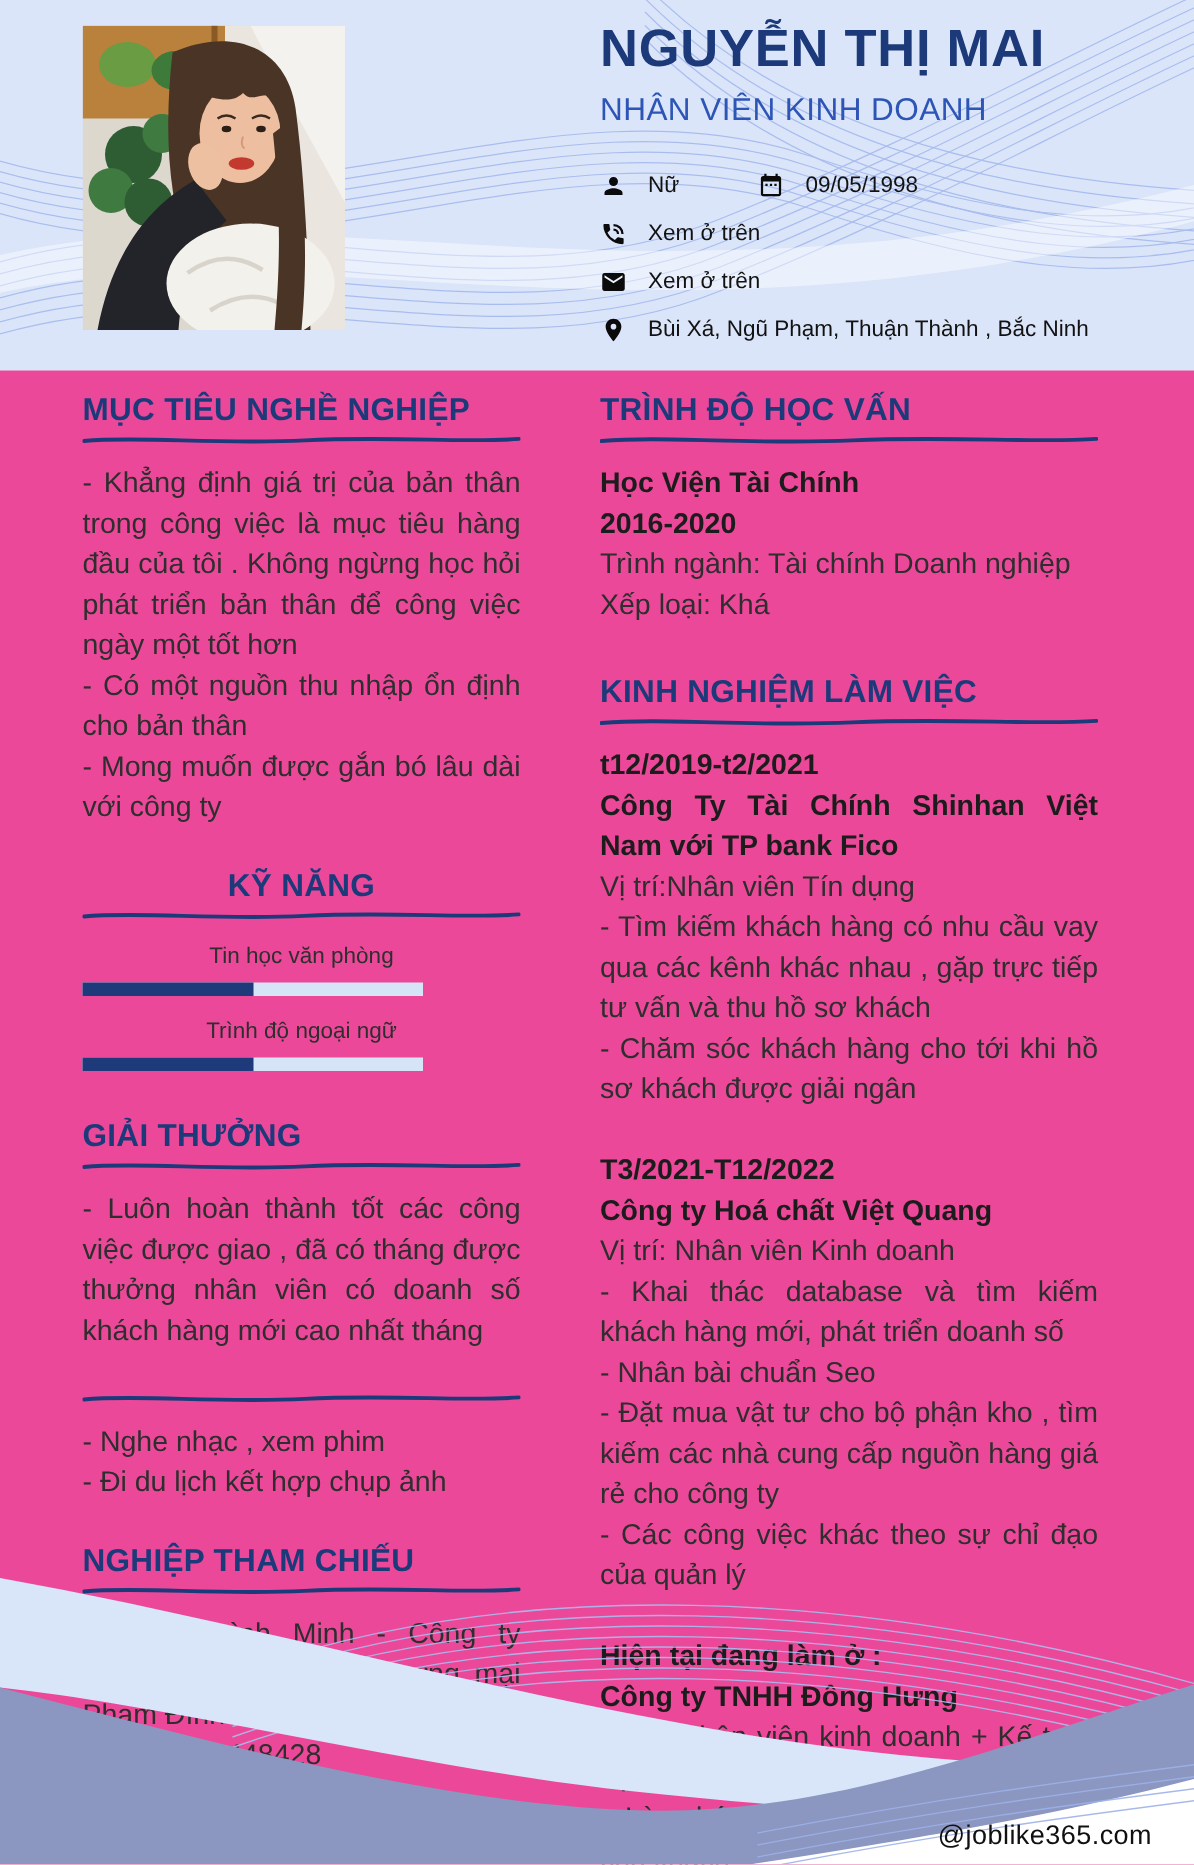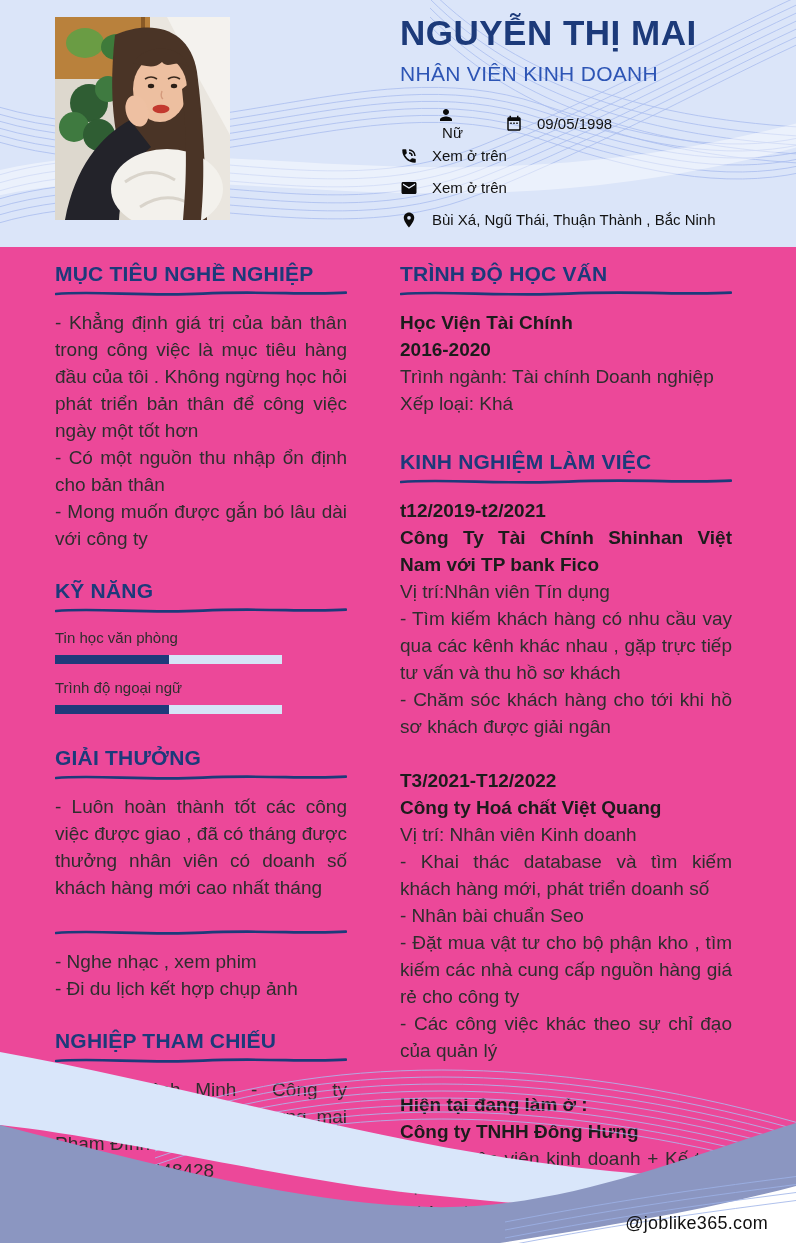--- a/index.html
+++ b/index.html
@@ -10,21 +10,21 @@
   
   .hdr{position:absolute;left:0;top:0;width:796px;height:247px;background:var(--header-bg,#dbe5f9);overflow:hidden;}
   .hdr-waves{position:absolute;left:0;top:0;}
   .photo{position:absolute;left:55px;top:17px;width:175px;height:203px;overflow:hidden;}
   .hdr-text{position:absolute;left:400px;top:14px;width:390px;}
   h1.name{margin:0;font-size:35px;line-height:1.1;font-weight:700;color:var(--accent,#24407e);letter-spacing:.5px;}
   .job-title{margin-top:9px;font-size:21px;color:var(--subtitle,#2d55b5);letter-spacing:.3px;}
   .contact{margin-top:22px;font-size:15px;color:#121212;}
   .c-row{display:flex;align-items:center;height:32px;}
   .c-item{display:flex;align-items:center;}
-  .c-item.gender{width:105px;flex-direction:column;}
+  .c-item.gender{width:105px;}
   .c-icon{width:18px;height:18px;margin-right:14px;flex:0 0 18px;}
   .c-icon svg{display:block;width:18px;height:18px;fill:#0b0b0b;}
   
   .col{position:absolute;top:262px;}
   .col-left{left:55px;width:292px;}
   .col-right{left:400px;width:332px;}
   h2.sec{margin:0;font-size:21px;font-weight:700;color:var(--accent,#1c3a7a);letter-spacing:.2px;}
   .hr-wave{display:block;width:100%;height:9px;margin:3px 0 11px;}
   .hr-wave use{stroke:var(--accent,#1c3a7a);}
   .col p{margin:0;font-size:19px;line-height:27px;text-align:justify;}
@@ -154,39 +154,39 @@
               </svg>
           </span>
           <span>Xem ở trên</span>
         </div>
         <div class="c-row">
           <span class="c-icon">
             <svg viewBox="0 0 24 24">
                 <path d="M12 2C8.13 2 5 5.13 5 9c0 5.25 7 13 7 13s7-7.75 7-13c0-3.87-3.13-7-7-7zm0 9.5a2.5 2.5 0 0 1 0-5 2.5 2.5 0 0 1 0 5z"></path>
               </svg>
           </span>
-          <span>Bùi Xá, Ngũ Thái, Thuận Thành , Bắc Ninh</span>
+          <span>Bùi Xá, Ngũ Phạm, Thuận Thành , Bắc Ninh</span>
         </div>
       </div>
     </div>
   </header>
 
   <section class="col col-left">
 
     <div class="sec-block">
       <h2 class="sec">MỤC TIÊU NGHỀ NGHIỆP</h2>
       <svg class="hr-wave" viewBox="0 0 300 9" preserveAspectRatio="none">
           <use href="#hr-wave-path"></use>
         </svg>
       <p>- Khẳng định giá trị của bản thân trong công việc là mục tiêu hàng đầu của tôi . Không ngừng học hỏi phát triển bản thân để công việc ngày một tốt hơn</p>
       <p>- Có một nguồn thu nhập ổn định cho bản thân</p>
       <p>- Mong muốn được gắn bó lâu dài với công ty</p>
     </div>
 
-    <div class="sec-block" style="margin-top:21px;">
+    <div class="sec-block" style="margin-top:21px;text-align:center;">
       <h2 class="sec">KỸ NĂNG</h2>
       <svg class="hr-wave" viewBox="0 0 300 9" preserveAspectRatio="none">
           <use href="#hr-wave-path"></use>
         </svg>
       <div class="skill">
         <div class="skill-label">Tin học văn phòng</div>
         <div class="skill-bar">
             <div class="skill-fill" style="width: 50%;"></div>
           </div>
       </div>

